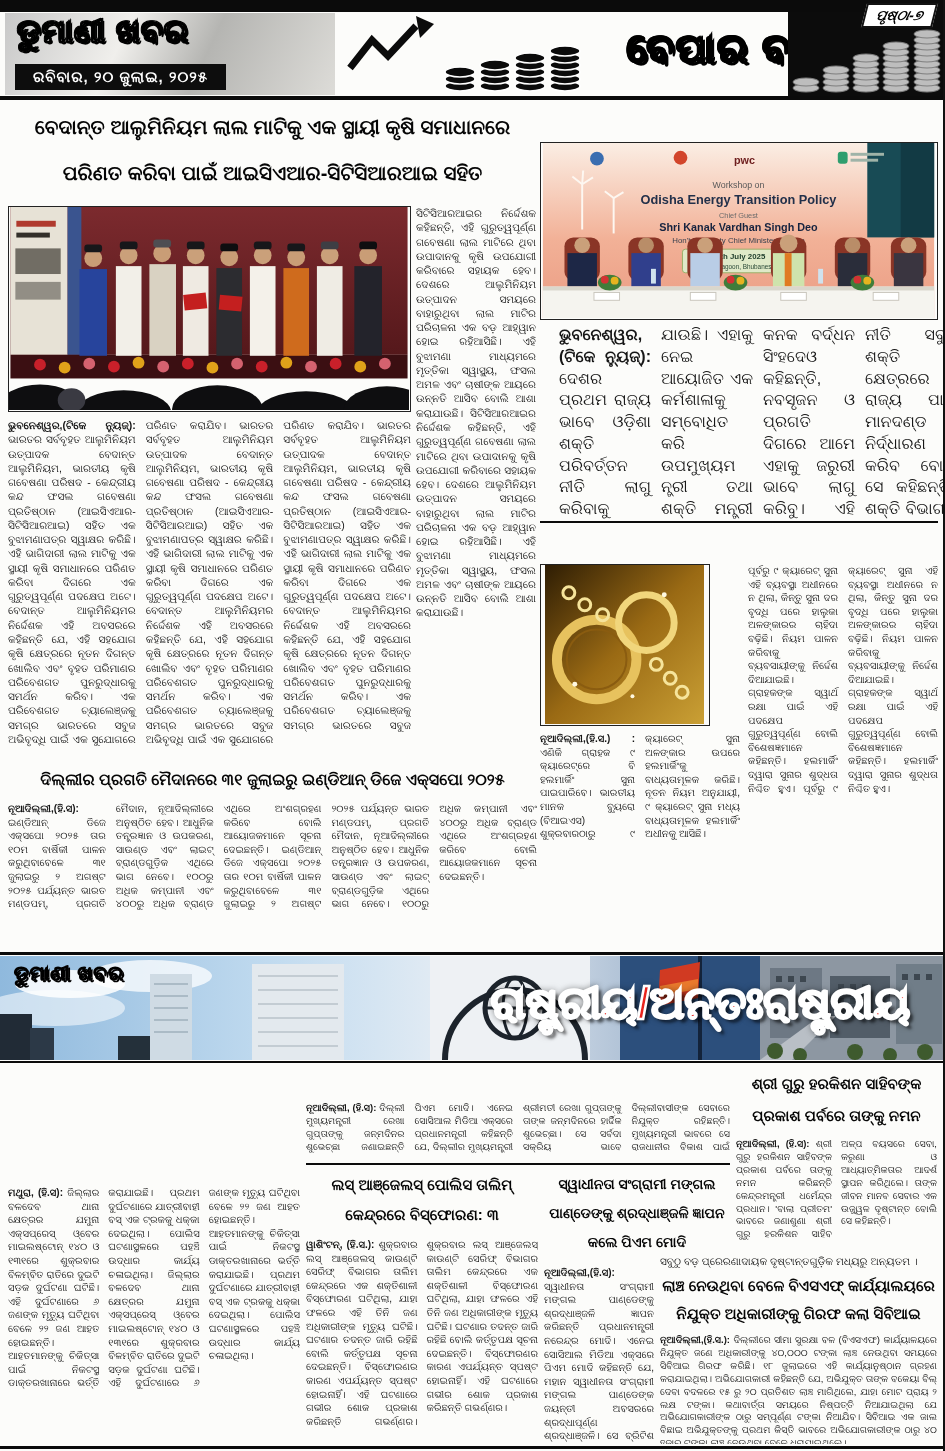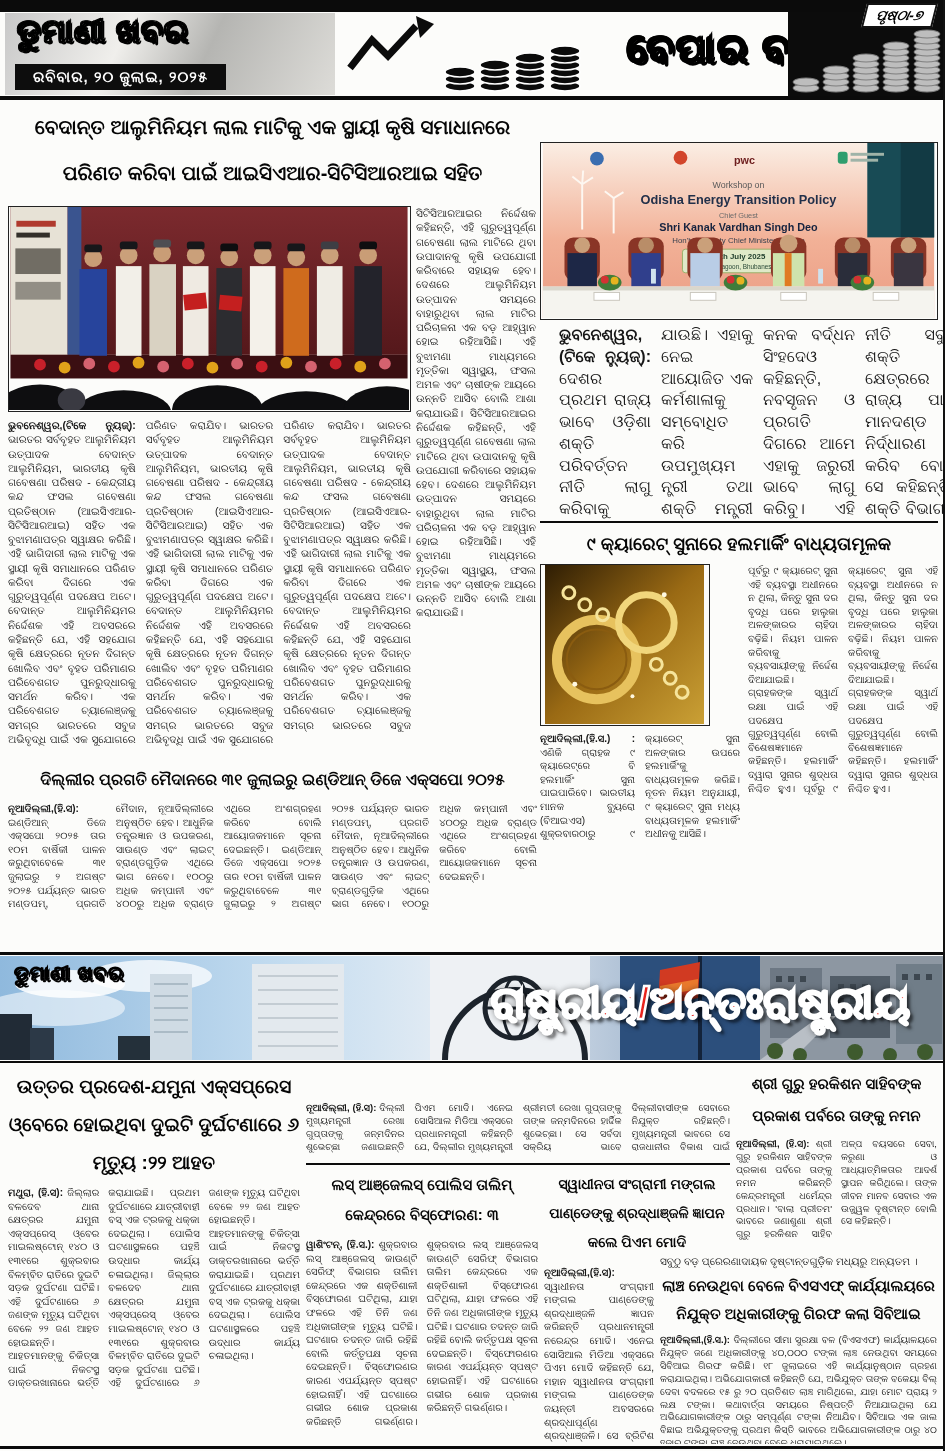--- a/index.html
+++ b/index.html
@@ -309,21 +309,20 @@
     </svg>
   </div>
 
   <div class="abs body-txt" style="left:559px;top:324px;width:398px;height:196px;column-count:4;column-gap:10px;font-size:16px">
     <span class="dl">ଭୁବନେଶ୍ୱର,(ଟିକେ ନ୍ୟୁଜ୍):</span>
     <span>ଦେଶର ପ୍ରଥମ ରାଜ୍ୟ ଭାବେ ଓଡ଼ିଶା ଶକ୍ତି ପରିବର୍ତ୍ତନ ନୀତି ଲାଗୁ କରିବାକୁ ଯାଉଛି। ଏହାକୁ ନେଇ ଆୟୋଜିତ ଏକ କର୍ମଶାଳାକୁ ସମ୍ବୋଧିତ କରି ଉପମୁଖ୍ୟମନ୍ତ୍ରୀ ତଥା ଶକ୍ତି ମନ୍ତ୍ରୀ କନକ ବର୍ଦ୍ଧନ ସିଂହଦେଓ କହିଛନ୍ତି, ନବସୃଜନ ଓ ପ୍ରଗତି ଦିଗରେ ଆମେ ଏହାକୁ ଜରୁରୀ ଭାବେ ଲାଗୁ କରିବୁ। ଏହି ନୀତି ସବୁଜ ଶକ୍ତି କ୍ଷେତ୍ରରେ ରାଜ୍ୟ ପାଇଁ ମାନଦଣ୍ଡ ନିର୍ଦ୍ଧାରଣ କରିବ ବୋଲି ସେ କହିଛନ୍ତି। ଶକ୍ତି ବିଭାଗର ପ୍ରମୁଖ ସଚିବ ବିଶାଳ ଦେବଙ୍କ ସମେତ ବହୁ ବରିଷ୍ଠ ଅଧିକାରୀ ଏହି କାର୍ଯ୍ୟକ୍ରମରେ ଯୋଗ ଦେଇଥିଲେ। ୨୦୩୬ ସୁଦ୍ଧା ରାଜ୍ୟର ଶକ୍ତି ଆବଶ୍ୟକତା ଦୁଇଗୁଣ ହେବ ବୋଲି ଆକଳନ କରାଯାଇଛି। ଦେଶର ପ୍ରଥମ ରାଜ୍ୟ ଭାବେ ଓଡ଼ିଶା ଶକ୍ତି ପରିବର୍ତ୍ତନ ନୀତି ଲାଗୁ କରିବାକୁ ଯାଉଛି। ଏହାକୁ ନେଇ ଆୟୋଜିତ ଏକ କର୍ମଶାଳାକୁ ସମ୍ବୋଧିତ କରି ଉପମୁଖ୍ୟମନ୍ତ୍ରୀ ତଥା ଶକ୍ତି ମନ୍ତ୍ରୀ କନକ ବର୍ଦ୍ଧନ ସିଂହଦେଓ କହିଛନ୍ତି, ନବସୃଜନ ଓ ପ୍ରଗତି ଦିଗରେ ଆମେ ଏହାକୁ ଜରୁରୀ ଭାବେ ଲାଗୁ କରିବୁ। ଏହି ନୀତି ସବୁଜ ଶକ୍ତି କ୍ଷେତ୍ରରେ ରାଜ୍ୟ ପାଇଁ ମାନଦଣ୍ଡ ନିର୍ଦ୍ଧାରଣ କରିବ ବୋଲି ସେ କହିଛନ୍ତି। ଶକ୍ତି ବିଭାଗର ପ୍ରମୁଖ ସଚିବ ବିଶାଳ ଦେବଙ୍କ ସମେତ ବହୁ ବରିଷ୍ଠ ଅଧିକାରୀ ଏହି କାର୍ଯ୍ୟକ୍ରମରେ ଯୋଗ ଦେଇଥିଲେ। ୨୦୩୬ ସୁଦ୍ଧା ରାଜ୍ୟର ଶକ୍ତି ଆବଶ୍ୟକତା ଦୁଇଗୁଣ ହେବ ବୋଲି ଆକଳନ କରାଯାଇଛି।</span>
   </div>
 
   <div class="abs rule" style="left:540px;top:521px;width:398px;height:2px"></div>
 
-  <div class="abs headline" style="left:540px;top:527px;width:398px;height:34px;font-size:18px;line-height:34px;white-space:nowrap">୯ କ୍ୟାରେଟ୍ ସୁନାରେ ହଲମାର୍କିଂ ବାଧ୍ୟତାମୂଳକ</div>
 
   <div class="abs photo-frame" style="left:540px;top:564px;width:170px;height:162px">
     <svg width="167" height="159" viewBox="0 0 160 160">
       <defs>
         <linearGradient id="goldbg" x1="0" y1="0" x2="1" y2="1">
           <stop offset="0" stop-color="#2e1d04"></stop>
             <stop offset="0.5" stop-color="#9a6a14"></stop>
             <stop offset="1" stop-color="#caa035"></stop>
         </linearGradient>
       </defs>
@@ -425,21 +424,20 @@
           <circle cx="890" cy="99" r="7"></circle>
           <circle cx="925" cy="96" r="8"></circle>
       </g>
     </svg>
     <div class="abs banner-mast" style="left:14px;top:6px">ଡୁମାଣୀ ଖବର</div>
     <div class="abs banner-title" style="left:330px;top:22px;width:580px">ରାଷ୍ଟ୍ରୀୟ/ଅନ୍ତଃରାଷ୍ଟ୍ରୀୟ</div>
   </div>
 
   <div class="abs rule" style="left:0;top:1061px;width:945px;height:2px"></div>
 
-  <div class="abs headline" style="left:8px;top:1068px;width:292px;height:114px;font-size:19px;line-height:38px">ଉତ୍ତର ପ୍ରଦେଶ-ଯମୁନା ଏକ୍ସପ୍ରେସ ଓ୍ବେରେ ହୋଇଥିବା ଦୁଇଟି ଦୁର୍ଘଟଣାରେ ୬ ମୃତ୍ୟୁ :୨୨ ଆହତ</div>
   <div class="abs body-txt" style="left:8px;top:1186px;width:292px;height:258px;column-count:3;column-gap:9px;font-size:10px">
     <span class="dl">ମଥୁରା, (ହି.ସ):</span>
     <span>ଜିଲ୍ଲାର ବଳଦେବ ଥାନା କ୍ଷେତ୍ରର ଯମୁନା ଏକ୍ସପ୍ରେସ୍ ଓ୍ବେର ମାଇଲଷ୍ଟୋନ୍ ୧୪୦ ଓ ୧୩୧ରେ ଶୁକ୍ରବାର ବିଳମ୍ବିତ ରାତିରେ ଦୁଇଟି ସଡ଼କ ଦୁର୍ଘଟଣା ଘଟିଛି। ଏହି ଦୁର୍ଘଟଣାରେ ୬ ଜଣଙ୍କ ମୃତ୍ୟୁ ଘଟିଥିବା ବେଳେ ୨୨ ଜଣ ଆହତ ହୋଇଛନ୍ତି। ଆହତମାନଙ୍କୁ ଚିକିତ୍ସା ପାଇଁ ନିକଟସ୍ଥ ଡାକ୍ତରଖାନାରେ ଭର୍ତ୍ତି କରାଯାଇଛି। ପ୍ରଥମ ଦୁର୍ଘଟଣାରେ ଯାତ୍ରୀବାହୀ ବସ୍ ଏକ ଟ୍ରକକୁ ଧକ୍କା ଦେଇଥିଲା। ପୋଲିସ ଘଟଣାସ୍ଥଳରେ ପହଞ୍ଚି ଉଦ୍ଧାର କାର୍ଯ୍ୟ ଚଳାଇଥିଲା। ଜିଲ୍ଲାର ବଳଦେବ ଥାନା କ୍ଷେତ୍ରର ଯମୁନା ଏକ୍ସପ୍ରେସ୍ ଓ୍ବେର ମାଇଲଷ୍ଟୋନ୍ ୧୪୦ ଓ ୧୩୧ରେ ଶୁକ୍ରବାର ବିଳମ୍ବିତ ରାତିରେ ଦୁଇଟି ସଡ଼କ ଦୁର୍ଘଟଣା ଘଟିଛି। ଏହି ଦୁର୍ଘଟଣାରେ ୬ ଜଣଙ୍କ ମୃତ୍ୟୁ ଘଟିଥିବା ବେଳେ ୨୨ ଜଣ ଆହତ ହୋଇଛନ୍ତି। ଆହତମାନଙ୍କୁ ଚିକିତ୍ସା ପାଇଁ ନିକଟସ୍ଥ ଡାକ୍ତରଖାନାରେ ଭର୍ତ୍ତି କରାଯାଇଛି। ପ୍ରଥମ ଦୁର୍ଘଟଣାରେ ଯାତ୍ରୀବାହୀ ବସ୍ ଏକ ଟ୍ରକକୁ ଧକ୍କା ଦେଇଥିଲା। ପୋଲିସ ଘଟଣାସ୍ଥଳରେ ପହଞ୍ଚି ଉଦ୍ଧାର କାର୍ଯ୍ୟ ଚଳାଇଥିଲା।</span>
   </div>
 
   <div class="abs body-txt" style="left:306px;top:1102px;width:424px;height:58px;column-count:4;column-gap:10px;font-size:9.5px">
     <span class="dl">ନୂଆଦିଲ୍ଲୀ, (ହି.ସ):</span>
     <span>ଦିଲ୍ଲୀ ମୁଖ୍ୟମନ୍ତ୍ରୀ ରେଖା ଗୁପ୍ତାଙ୍କୁ ଜନ୍ମଦିନର ଶୁଭେଚ୍ଛା ଜଣାଇଛନ୍ତି ପିଏମ ମୋଦି। ଏନେଇ ସୋସିଆଲ ମିଡିଆ ଏକ୍ସରେ ପ୍ରଧାନମନ୍ତ୍ରୀ କହିଛନ୍ତି ଯେ, ଦିଲ୍ଲୀର ମୁଖ୍ୟମନ୍ତ୍ରୀ ଶ୍ରୀମତୀ ରେଖା ଗୁପ୍ତାଙ୍କୁ ତାଙ୍କ ଜନ୍ମଦିନରେ ହାର୍ଦ୍ଦିକ ଶୁଭେଚ୍ଛା। ସେ ସର୍ବଦା ସକ୍ରିୟ ଭାବେ ଦିଲ୍ଲୀବାସୀଙ୍କ ସେବାରେ ନିଯୁକ୍ତ ରହିଛନ୍ତି। ମୁଖ୍ୟମନ୍ତ୍ରୀ ଭାବରେ ସେ ରାଜଧାନୀର ବିକାଶ ପାଇଁ ନିରନ୍ତର କାର୍ଯ୍ୟ କରୁଛନ୍ତି।</span>
   </div>
   <div class="abs rule" style="left:306px;top:1163px;width:424px;height:1.5px"></div>

